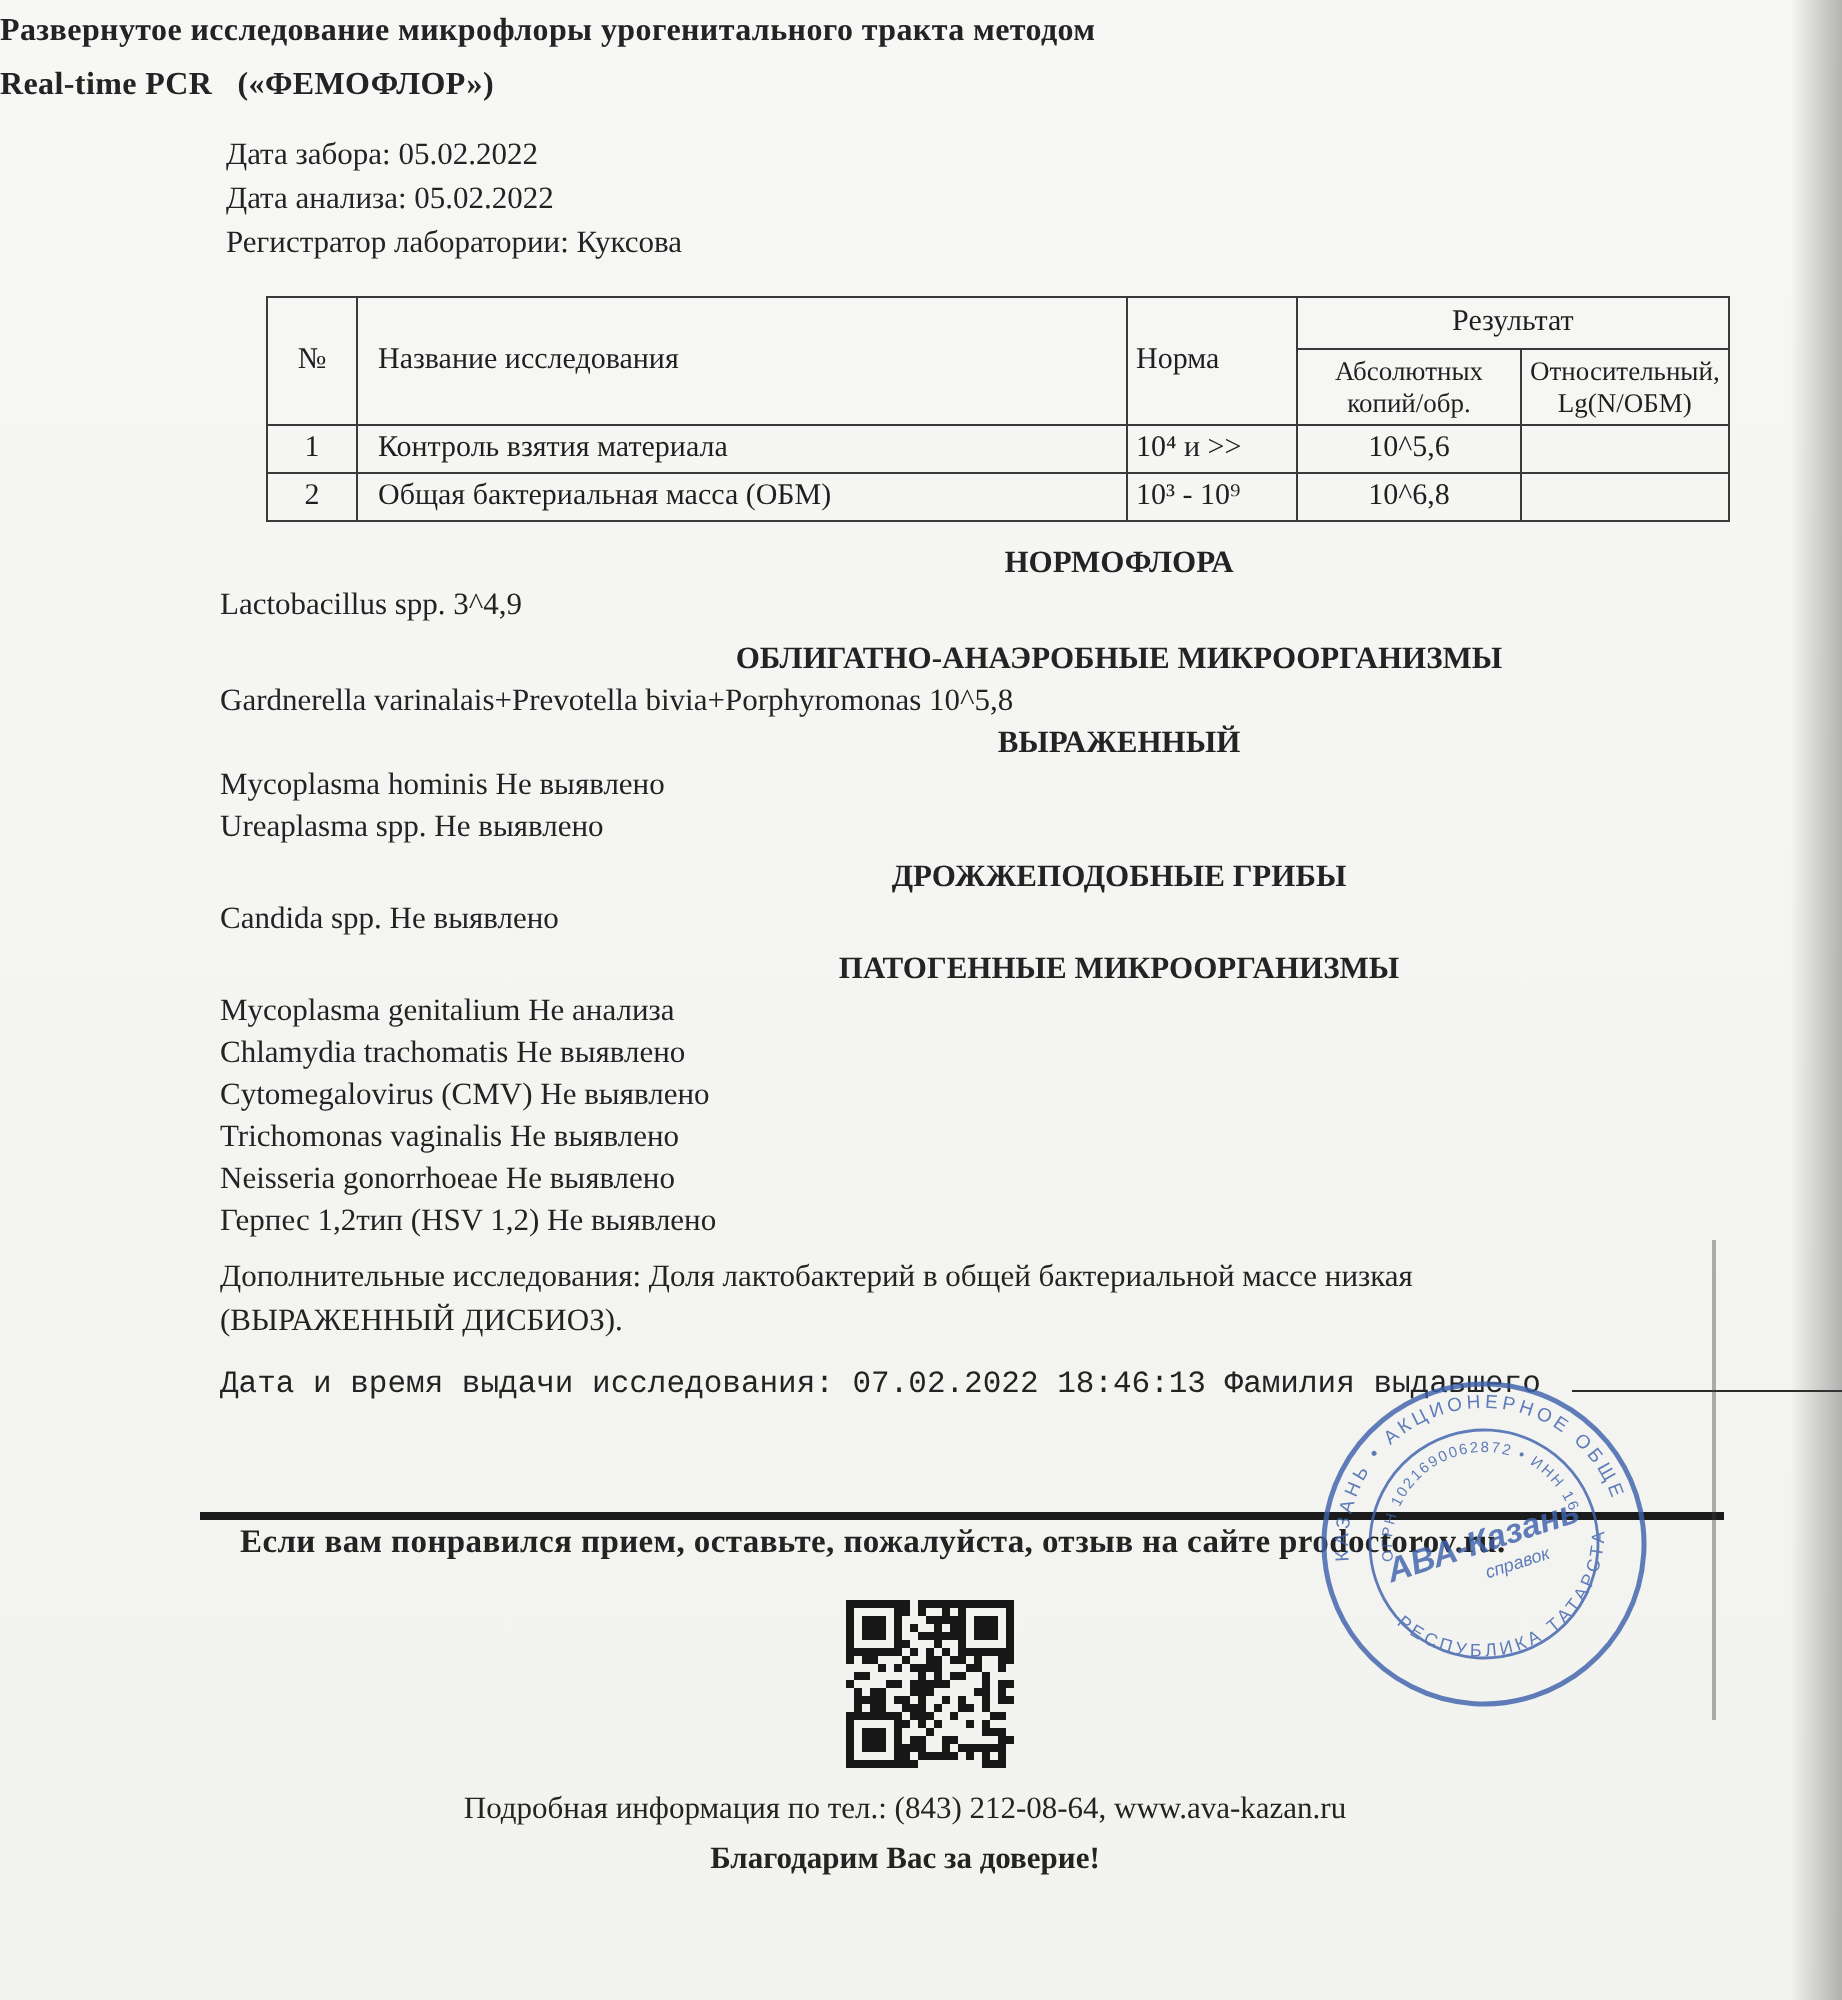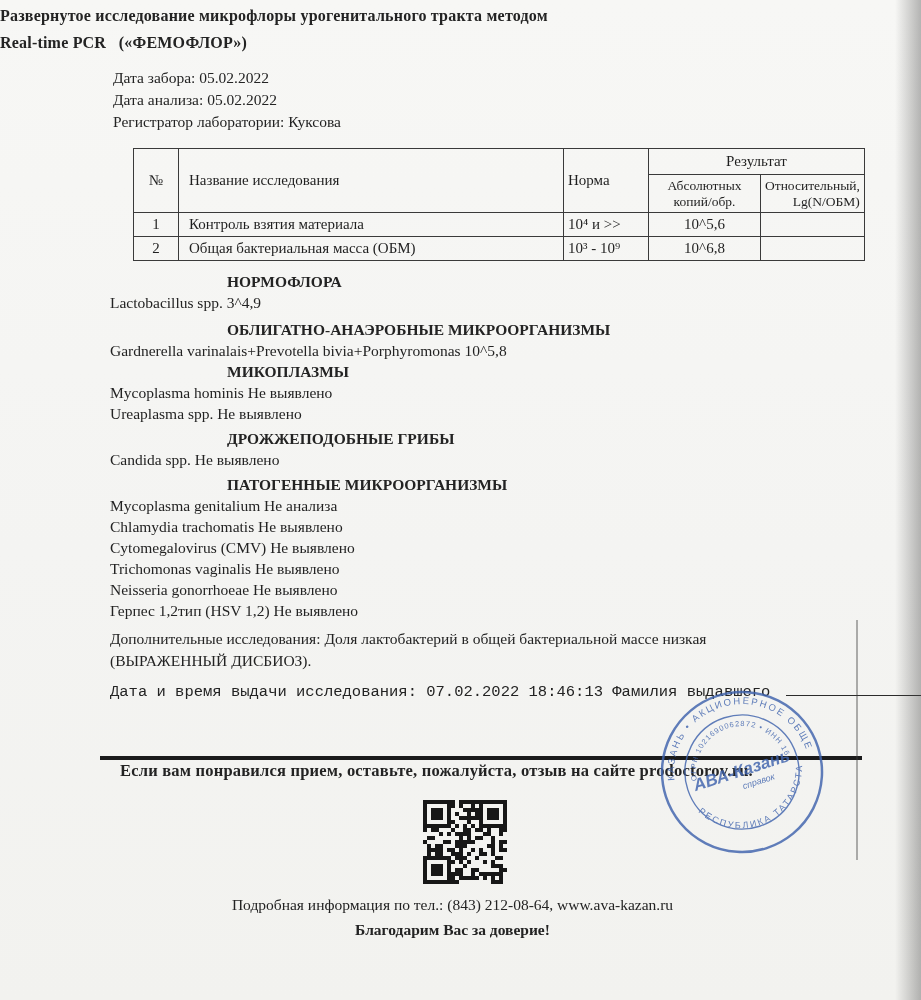--- a/index.html
+++ b/index.html
@@ -22,27 +22,27 @@
   .meta { position:absolute; top:67px; left:113px; font-size:15.5px; line-height:22px; }
 
   .tablewrap { position:absolute; top:148px; left:133px; }
   table { border-collapse:collapse; font-size:15px; color:#1f1f1f; }
   th,td { border:1px solid #3a3a3a; padding:1px 4px; font-weight:normal; }
   th { text-align:center; }
   .col-num   { width:45px;  text-align:center; }
   .col-name  { width:385px; text-align:left; padding-left:10px; }
   .col-norm  { width:85px;  text-align:left; }
   .col-abs   { width:112px; text-align:center; }
-  .col-rel   { width:96px;  text-align:right; }
+  .col-rel   { width:96px;  text-align:center; }
   .hdr-main td, .hdr-main th { height:26px; }
   .hdr-sub th { height:38px; font-size:13.5px; line-height:1.18; }
   .row-data td { height:24px; }
 
   .content { position:absolute; top:271px; left:110px; width:782px; font-size:15.5px; }
-  .sec-h { font-weight:bold; margin-left:117px; line-height:21px; }
+  .sec-h { font-weight:bold; margin-left:117px; line-height:21px;text-align:center; }
   .line  { line-height:21px; }
   .sec-m6 { margin-top:6px; }
   .sec-m4 { margin-top:4px; }
   .additional { margin-top:7px; line-height:22px; }
   .issue { margin-top:9px; line-height:22px; white-space:nowrap;font-family:Liberation Mono, monospace; }
   .sig-line { display:inline-block; width:178px; border-bottom:1.5px solid #2b2b2b; height:14px; margin-left:6px; }
 
   .rule { position:absolute; top:756px; left:100px; width:762px; height:4px; background:#1b1b1b; }
   .review { position:absolute; top:761px; left:120px; font-size:16.5px; font-weight:bold; letter-spacing:.2px; }
 
@@ -109,21 +109,21 @@
       <div class="sec-h">НОРМОФЛОРА</div>
       <div class="line">Lactobacillus spp. 3^4,9</div>
     </div>
 
     <div class="sec sec-m6">
       <div class="sec-h">ОБЛИГАТНО-АНАЭРОБНЫЕ МИКРООРГАНИЗМЫ</div>
       <div class="line">Gardnerella varinalais+Prevotella bivia+Porphyromonas 10^5,8</div>
     </div>
 
     <div class="sec">
-      <div class="sec-h">МИКОПЛАЗМЫ</div>
+      <div class="sec-h">ВЫРАЖЕННЫЙ</div>
       <div class="line">Mycoplasma hominis Не выявлено</div>
       <div class="line">Ureaplasma spp. Не выявлено</div>
     </div>
 
     <div class="sec sec-m4">
       <div class="sec-h">ДРОЖЖЕПОДОБНЫЕ ГРИБЫ</div>
       <div class="line">Candida spp. Не выявлено</div>
     </div>
 
     <div class="sec sec-m4">

